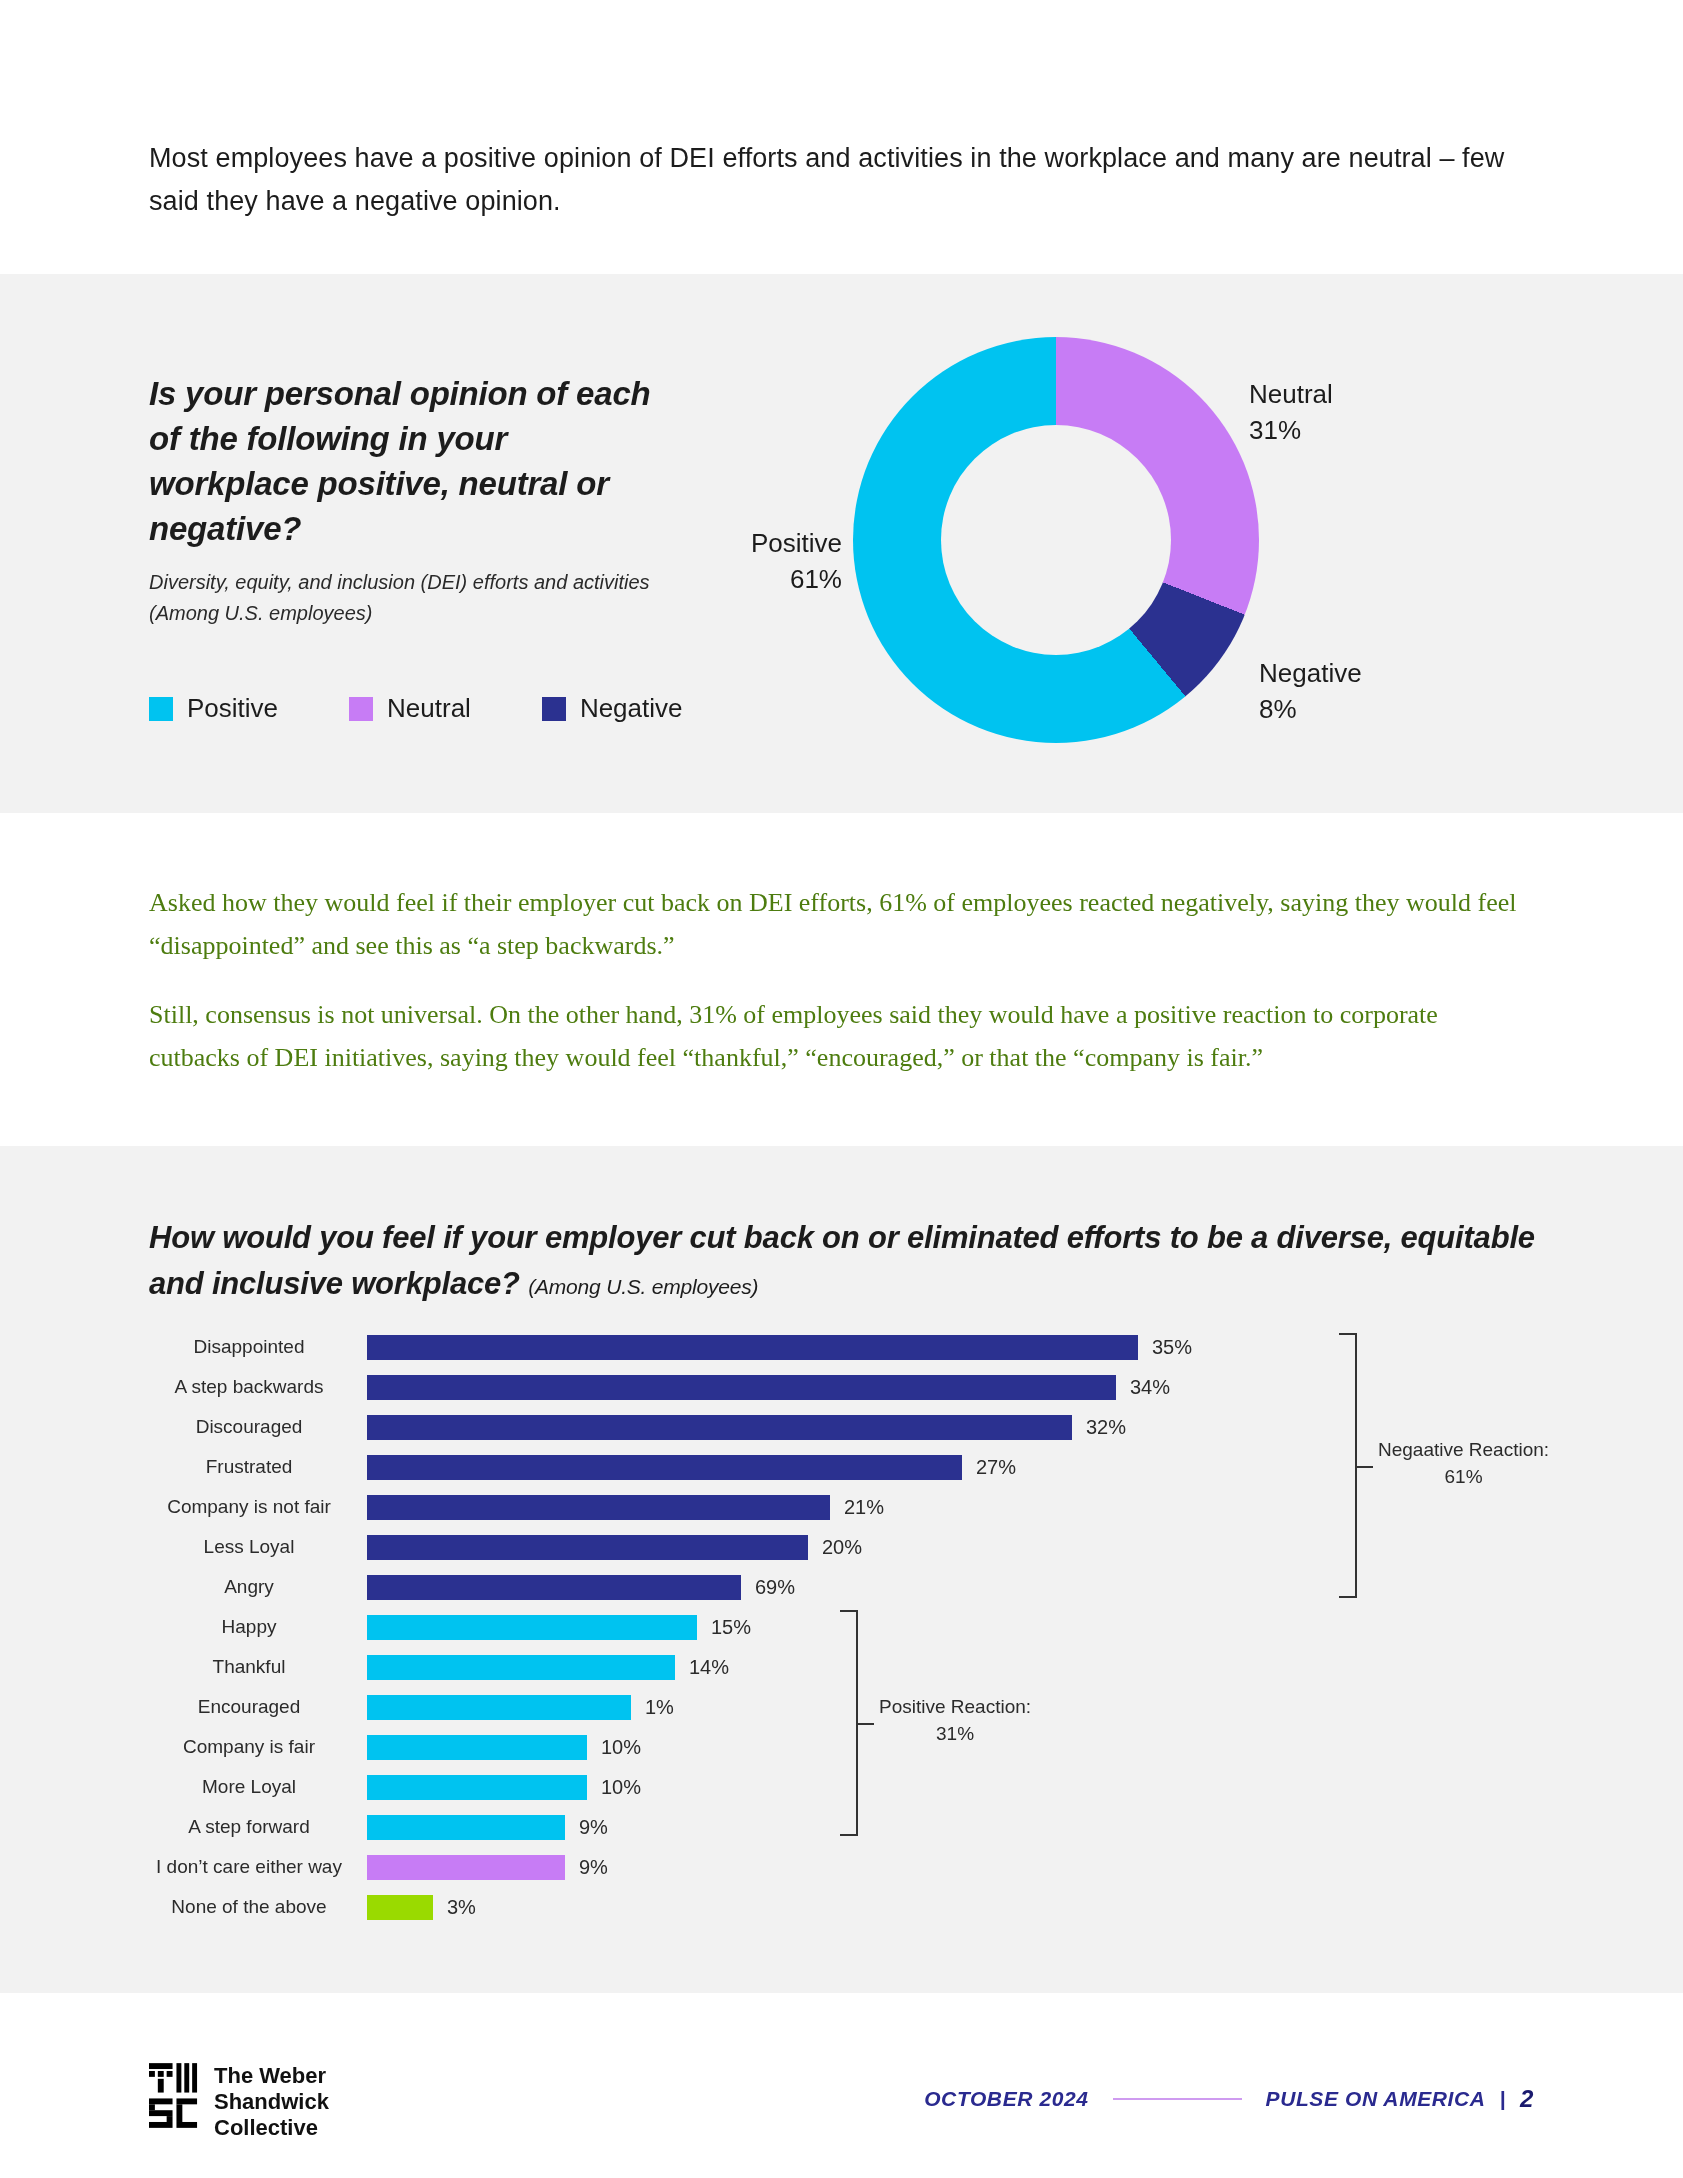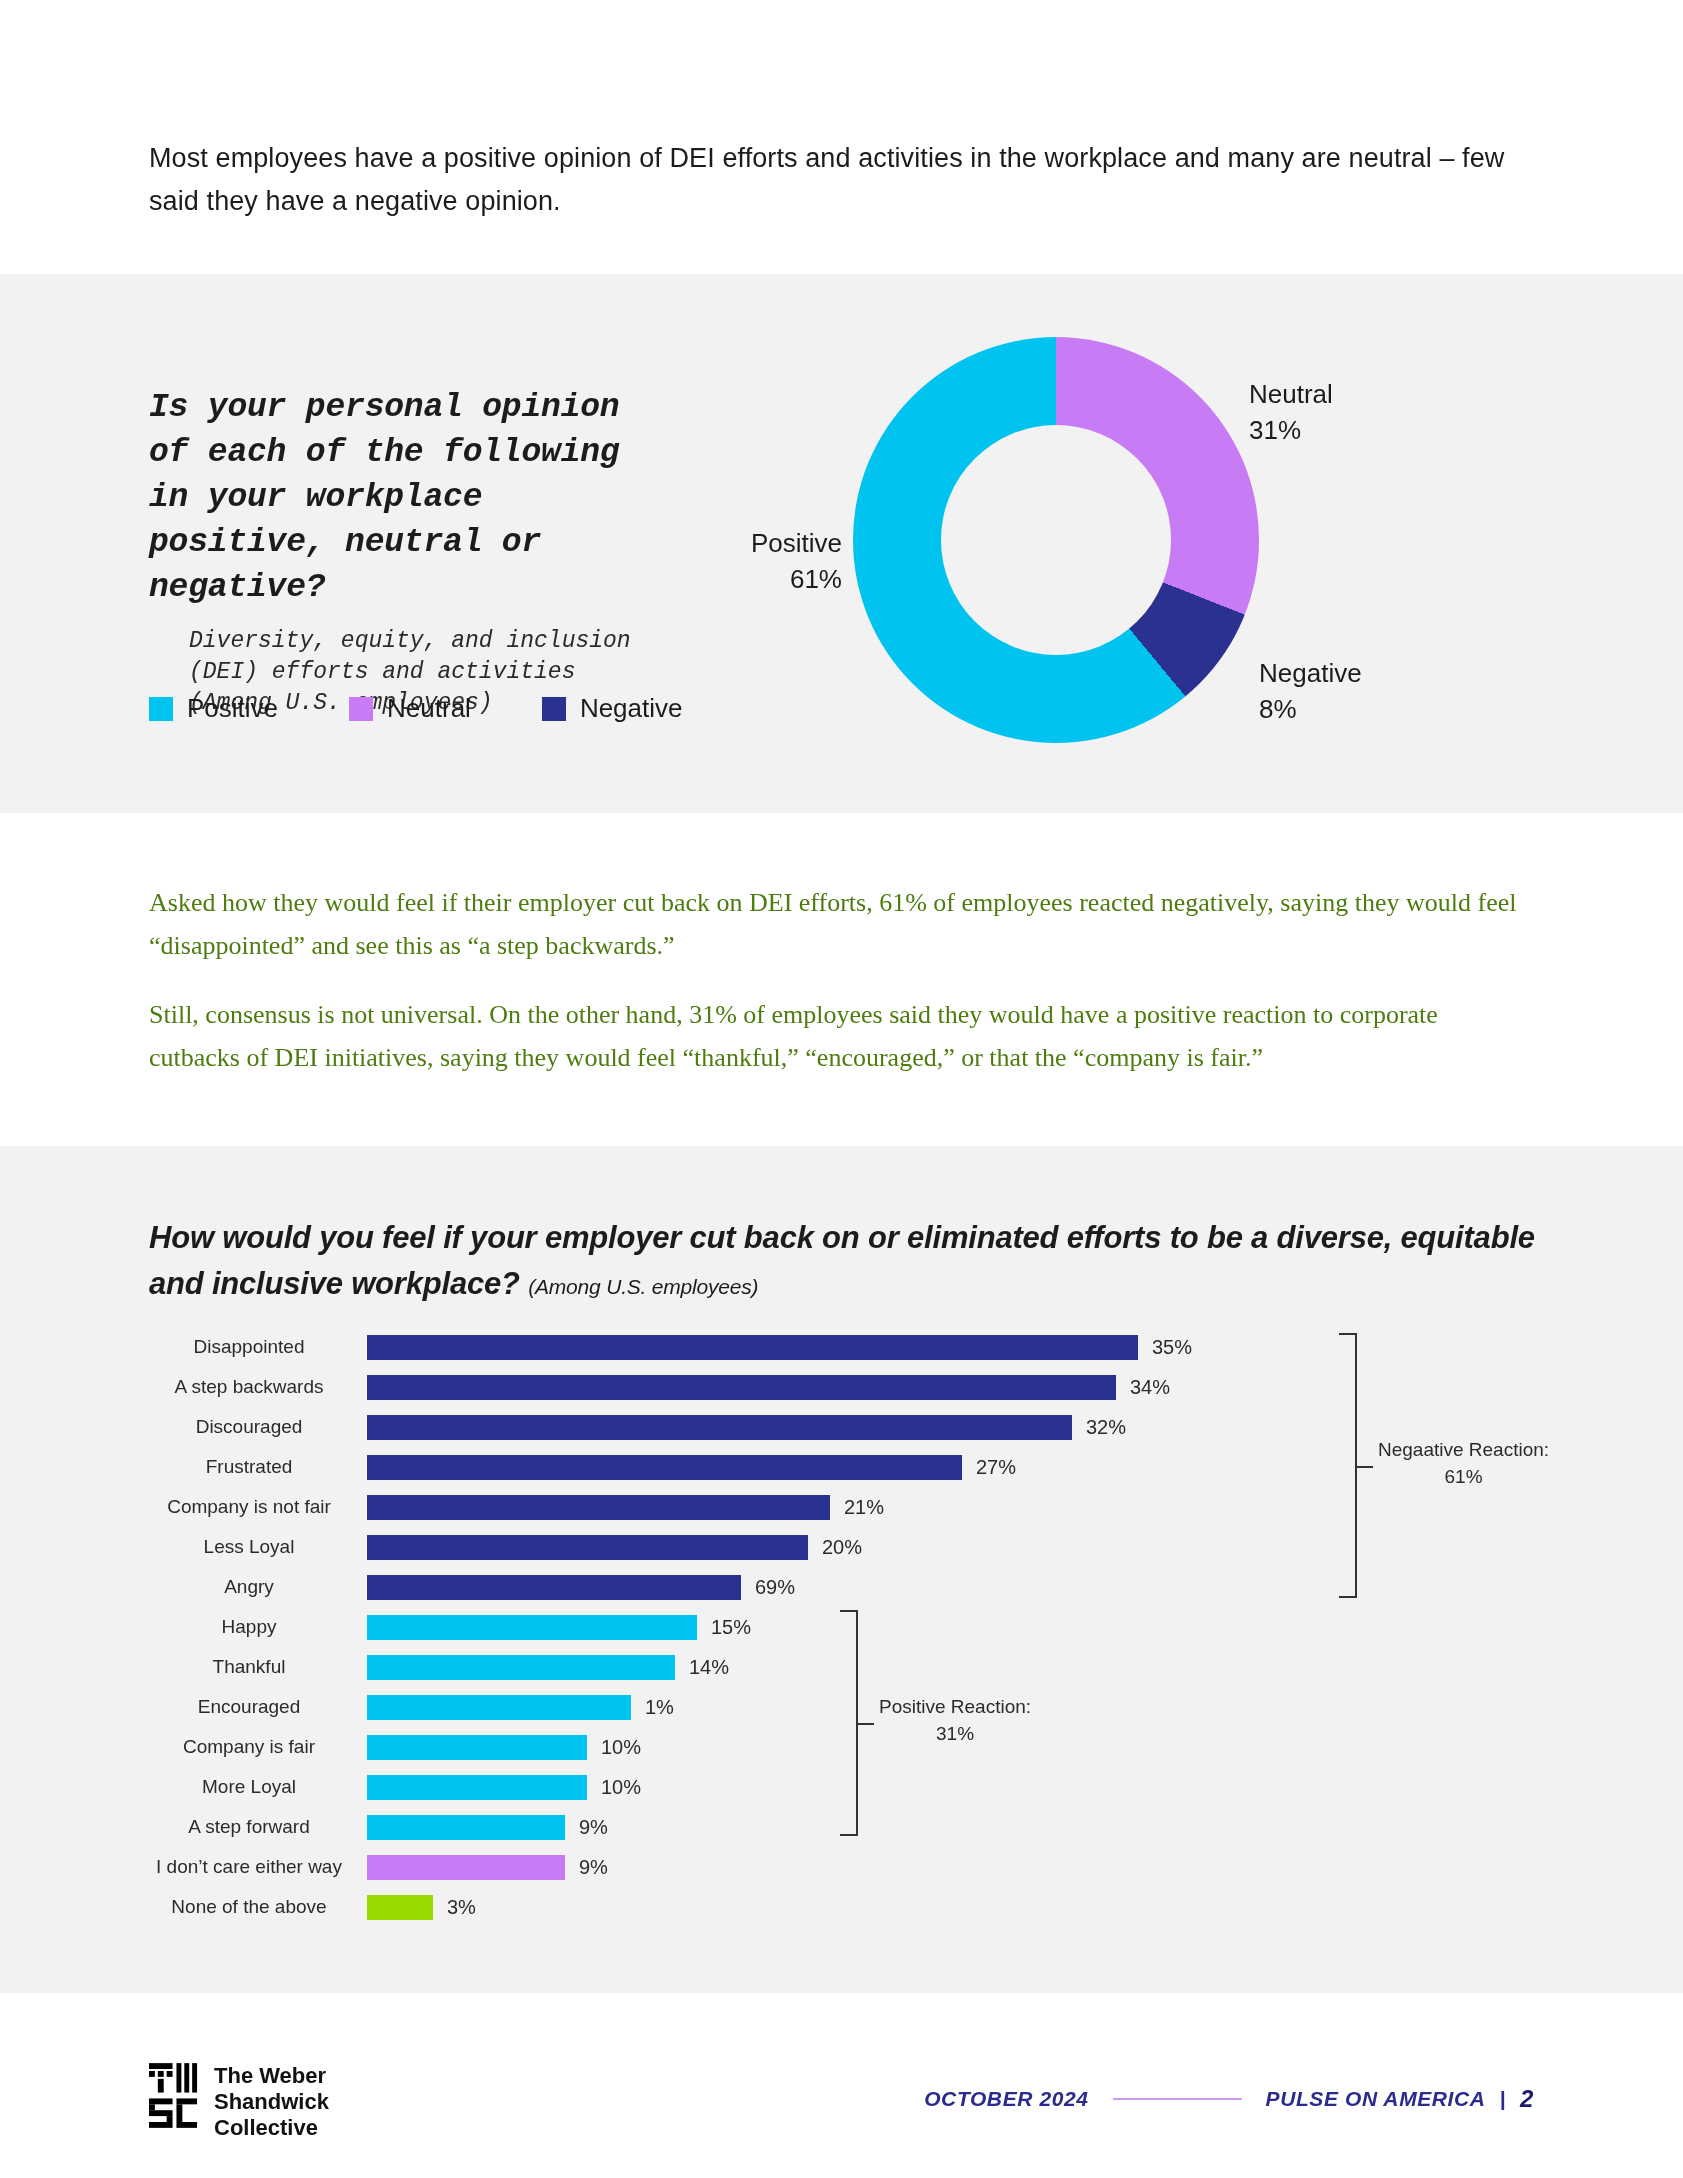--- a/index.html
+++ b/index.html
@@ -38,39 +38,37 @@
     left: 0;
     top: 274px;
     width: 1683px;
     height: 539px;
     background: #f2f2f2;
   }
 
   .q1-block {
     position: absolute;
     left: 149px;
-    top: 111px;
+    top: 97px;
     width: 515px;
-    font-family: Liberation Mono, monospace;
   }
   .q1-title {
     font-size: 33px;
     line-height: 45px;
     font-weight: bold;
     font-style: italic;
     color: #1c1c1c;
     letter-spacing: -0.2px;
   }
   .q1-sub {
     margin-top: 16px;
-    font-size: 23px;
+    font-size: 20px;
     line-height: 31px;
     font-style: italic;
     color: #2a2a2a;
-    margin-left: 40px;
   }
 
   .legend {
     position: absolute;
     left: 149px;
     top: 693px;
     display: flex;
     align-items: center;
     gap: 0;
   }

